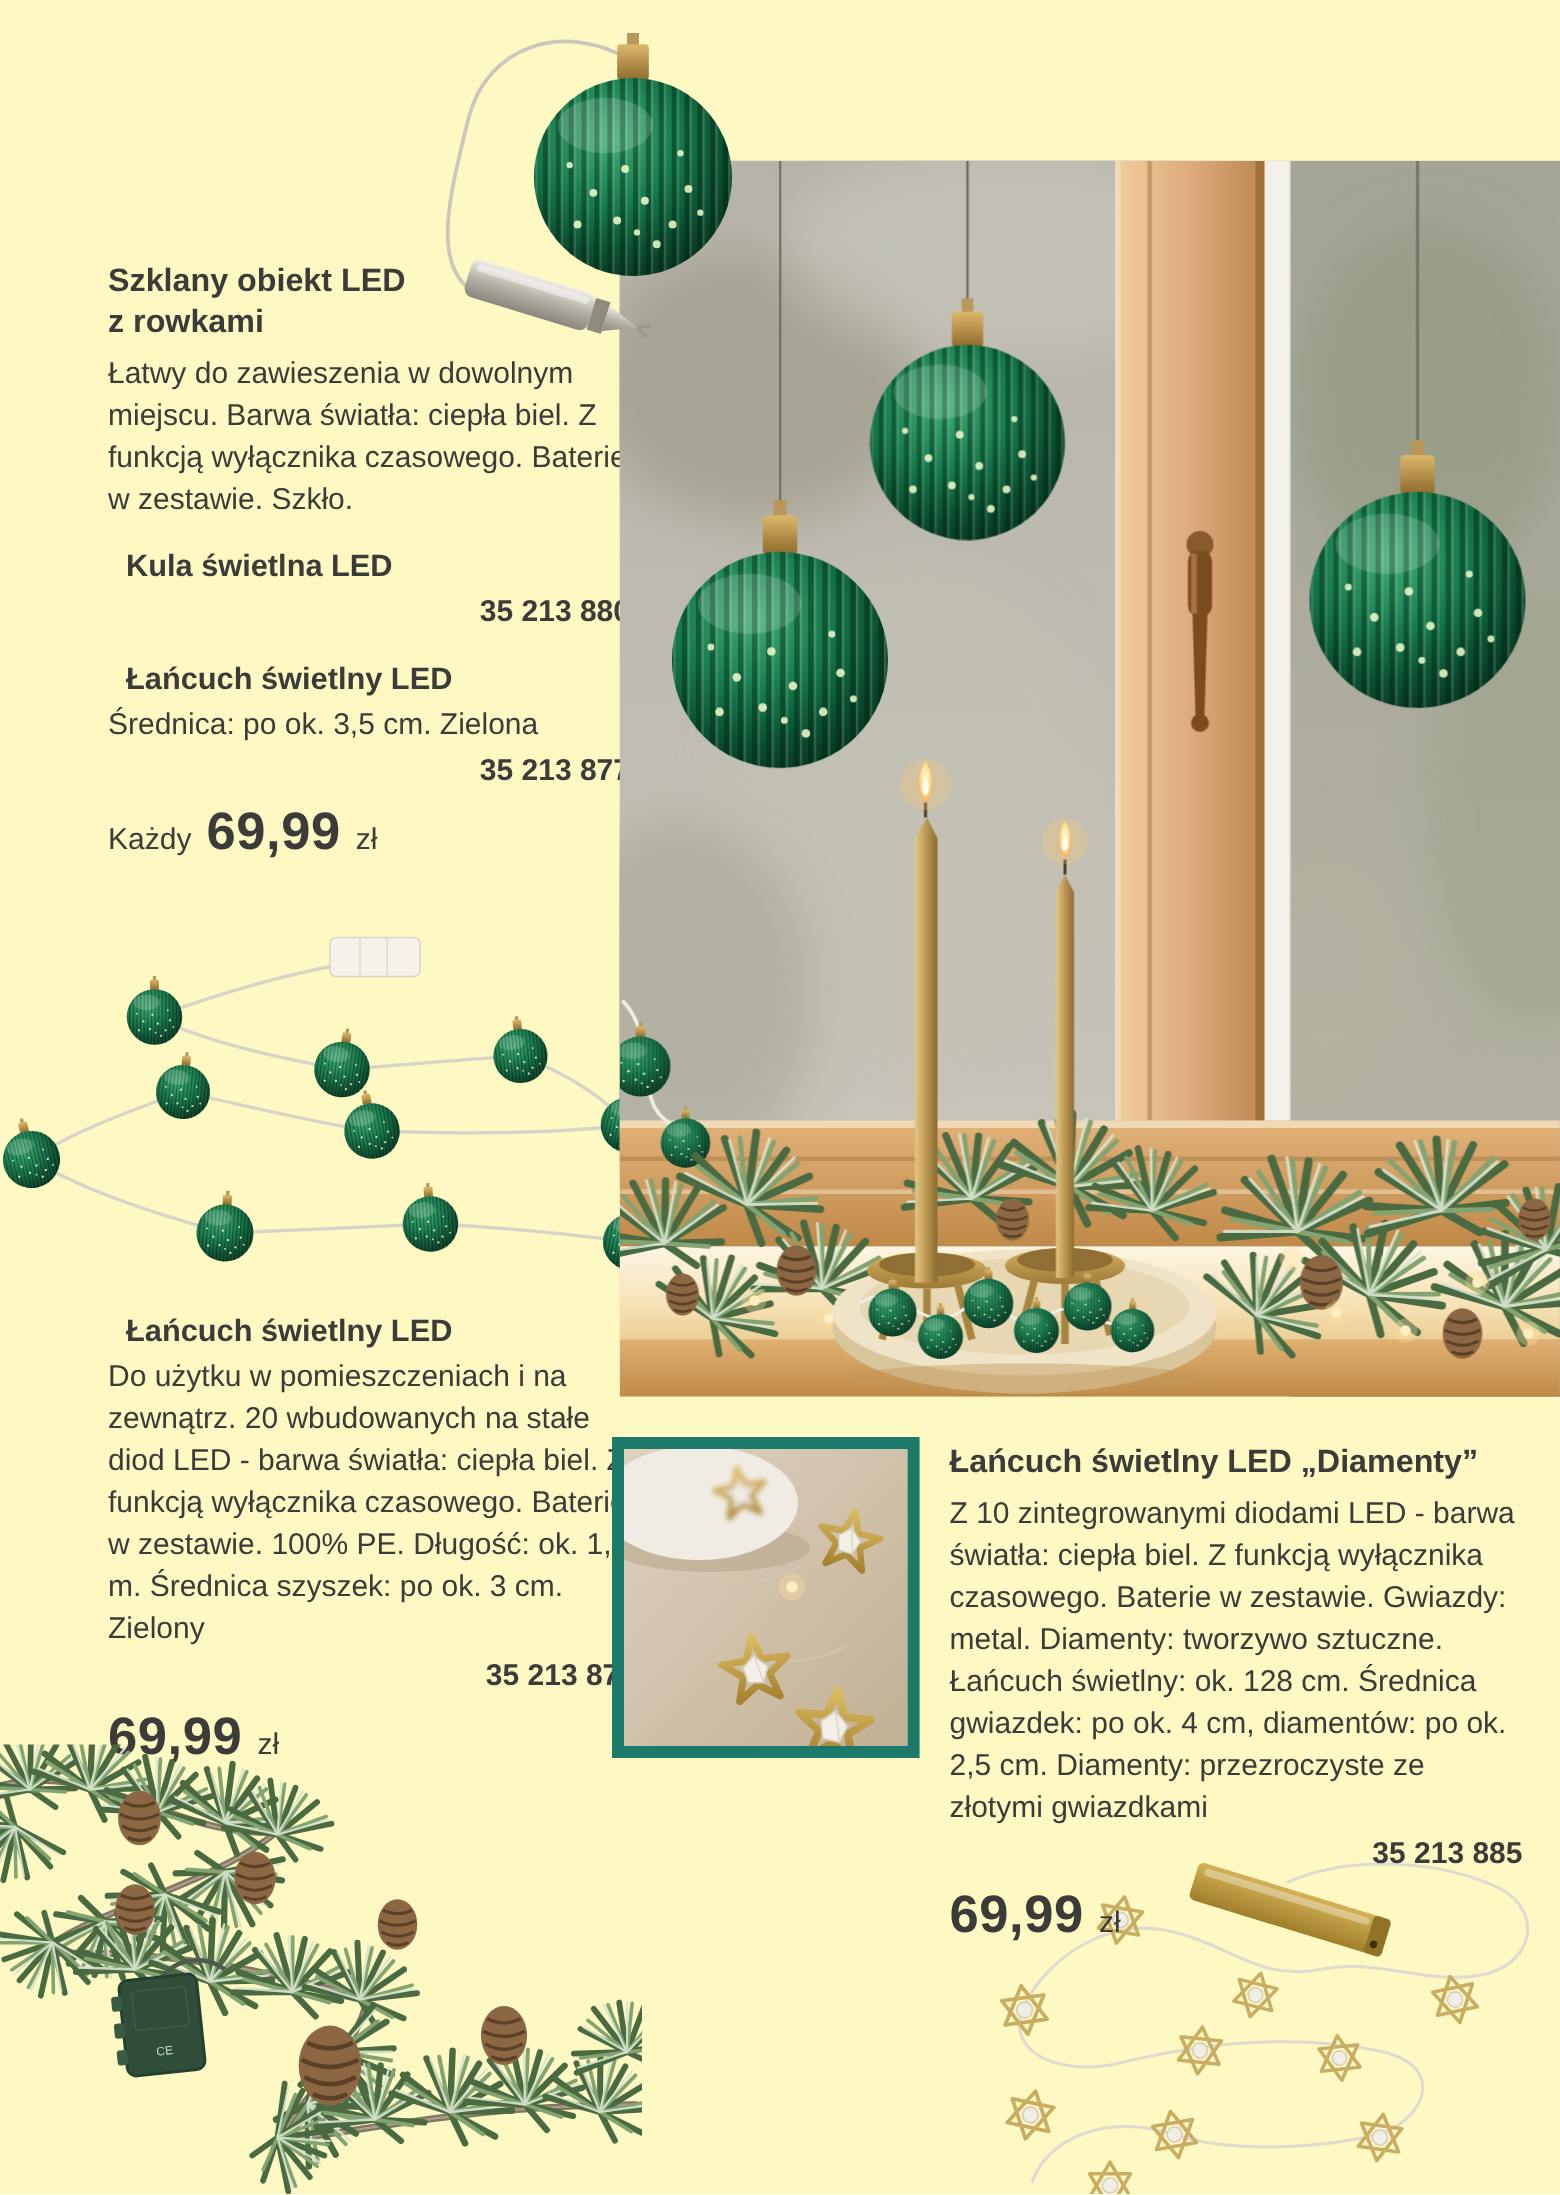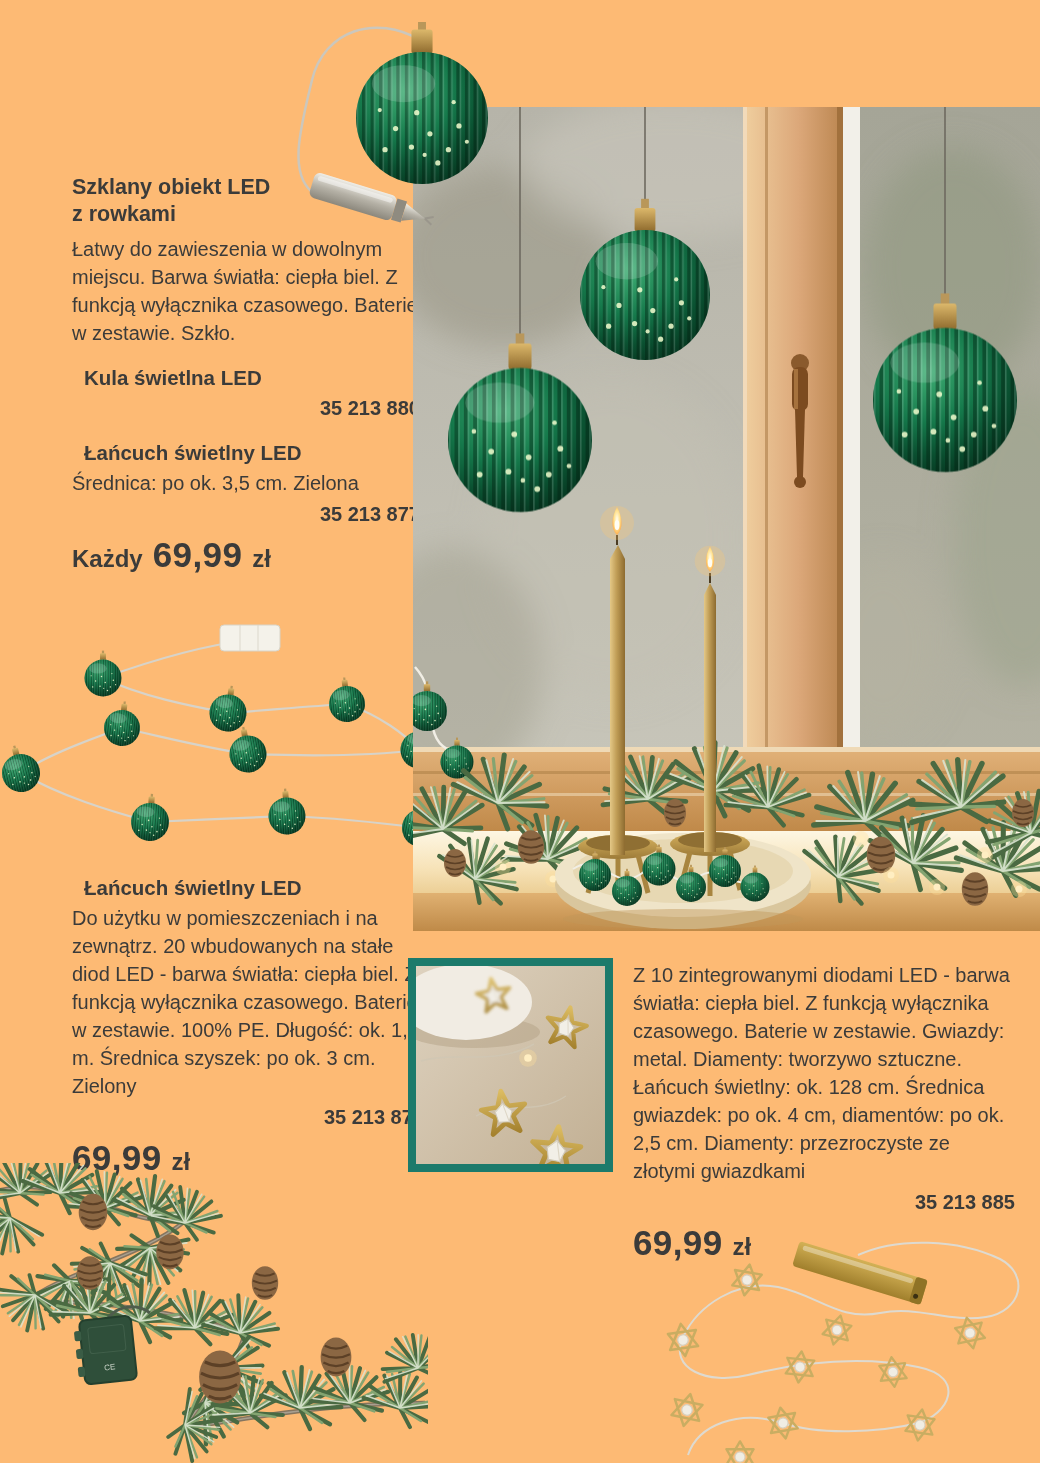--- a/index.html
+++ b/index.html
@@ -1,28 +1,28 @@
 <!DOCTYPE html>
 <html><head>
 <meta charset="utf-8">
 <style>
   html,body{margin:0;padding:0;background:#ffffff;}
   body{font-family:"Liberation Sans",sans-serif;color:#3b3b3a;}
-  .page{position:relative;width:1040px;height:1463px;background:#fdba74;overflow:hidden;}
+  .page{position:relative;width:1040px;height:1463px;background:#fef9c3;overflow:hidden;}
   .abs{position:absolute;}
   
   .text-col{font-size:20px;line-height:28px;}
   .title{font-size:21.5px;font-weight:bold;line-height:27px;margin:0 0 7px 0;white-space:pre-line;}
   .title.nowrap{white-space:nowrap;}
   .pname{font-size:20.5px;font-weight:bold;line-height:27px;margin:17px 0 3px 12px;}
   .pname.first{margin-top:0;}
   .desc{margin:0;}
   .sku{font-weight:bold;margin-top:3px;text-align:right;}
   .price-row{display:flex;align-items:baseline;gap:10px;margin-top:13px;}
-  .price-prefix,.price-cur{font-size:24px;font-weight:bold;text-align:center;}
+  .price-prefix,.price-cur{font-size:20px;font-weight:normal;text-align:center;}
   .price-amount{font-size:35px;font-weight:bold;letter-spacing:.4px;}
   
   .col-top{left:72px;top:174px;width:348px;}
   .main-photo{left:413px;top:107px;width:627px;height:824px;}
   .cutout-top{left:268px;top:22px;width:228px;height:218px;}
   .chain-img{left:0;top:606px;width:436px;height:272px;}
   .col-mid{left:72px;top:874px;width:352px;}
   .stars-img{left:408px;top:958px;width:205px;height:214px;border:8px solid #1c7a6b;box-sizing:border-box;background:#d6c9b4;}
   .col-right{left:633px;top:961px;width:382px;}
   .garland-img{left:0;top:1163px;width:428px;height:300px;}
@@ -356,20 +356,21 @@
         <use href="#sym-star5" transform="translate(78,30) scale(0.8) rotate(-10)"></use>
       </g>
       <use href="#sym-star5" transform="translate(150,62) scale(0.95) rotate(12)"></use>
       <use href="#sym-star5" transform="translate(88,148) scale(1.05) rotate(-8)"></use>
       <use href="#sym-star5" transform="translate(140,186) scale(1.15) rotate(6)"></use>
       <use href="#sym-light" transform="translate(112,92) scale(1.1)"></use>
     </svg>
   </div>
 
   <div class="abs col-right text-col above">
+    <h2 class="title nowrap">Łańcuch świetlny LED „Diamenty”</h2>
     <p class="desc">Z 10 zintegrowanymi diodami LED - barwa światła: ciepła biel. Z funkcją wyłącznika czasowego. Baterie w zestawie. Gwiazdy: metal. Diamenty: tworzywo sztuczne. Łańcuch świetlny: ok. 128 cm. Średnica gwiazdek: po ok. 4 cm, diamentów: po ok. 2,5 cm. Diamenty: przezroczyste ze złotymi gwiazdkami</p>
     <div class="sku">35 213 885</div>
     <div class="price-row">
       <span class="price-amount">69,99</span>
       <span class="price-cur">zł</span>
     </div>
   </div>
 
   <svg class="abs garland-img" viewBox="0 0 428 300" width="428" height="300">
     <path d="M-8 30 C60 5 120 65 185 58 C140 95 60 110 25 140 C100 135 180 150 245 170 C235 210 200 235 185 265 C250 255 330 240 425 240" fill="none" stroke="#85755f" stroke-width="4.5"></path>

